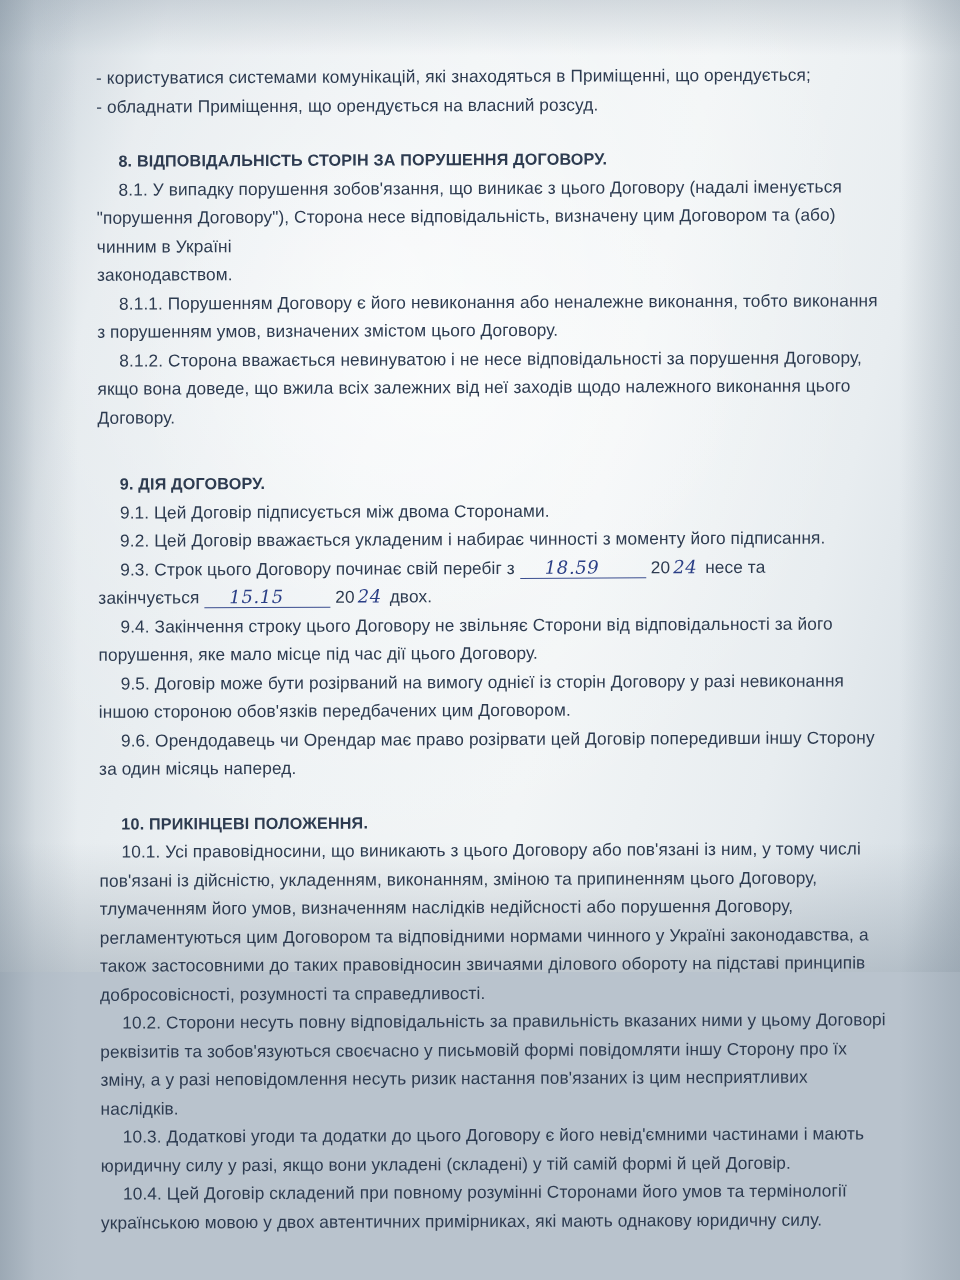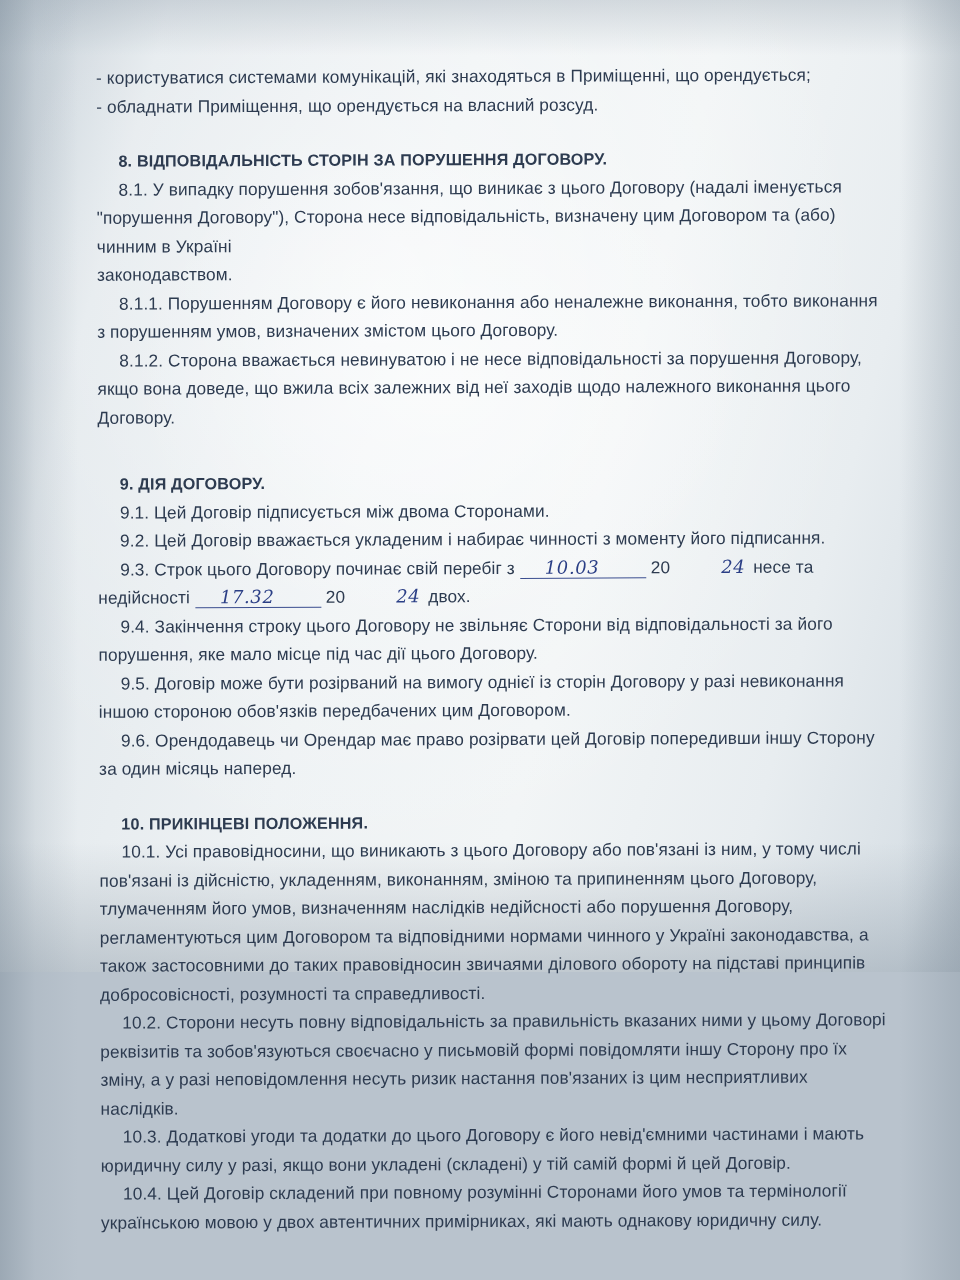--- a/index.html
+++ b/index.html
@@ -104,21 +104,20 @@
   .hand-line {
     border-bottom: 1.4px solid #3a4d8f;
     display: inline-block;
     min-width: 120px;
     text-align: left;
     line-height: 20px;
   }
   .hand-short {
     min-width: 34px;
     text-align: left;
-    margin-left: 48px;
   }
 
   
   .skew-wrap {
     transform: rotate(-0.25deg);
     transform-origin: 50% 0%;
   }
 </style>
 </head>
 <body>
@@ -144,26 +143,26 @@
     <p class="para">8.1.2. Сторона вважається невинуватою і не несе відповідальності за порушення Договору, якщо вона доведе, що вжила всіх залежних від неї заходів щодо належного виконання цього Договору.</p>
 
     <div class="gap-lg"></div>
 
     <p class="heading">9. ДІЯ ДОГОВОРУ.</p>
     <p class="para">9.1. Цей Договір підписується між двома Сторонами.</p>
     <p class="para">9.2. Цей Договір вважається укладеним і набирає чинності з моменту його підписання.</p>
 
     <p class="para">
       <span>9.3. Строк цього Договору починає свій перебіг з</span>
-      <span class="hand hand-line">10.03</span>
+      <span class="hand hand-line">18.59</span>
       <span>20</span><span class="hand hand-short">24</span>
       <span>несе та</span>
       <br>
-      <span>недійсності</span>
-      <span class="hand hand-line">17.32</span>
+      <span>закінчується</span>
+      <span class="hand hand-line">15.15</span>
       <span>20</span><span class="hand hand-short">24</span>
       <span>двох.</span>
     </p>
 
     <p class="para">9.4. Закінчення строку цього Договору не звільняє Сторони від відповідальності за його порушення, яке мало місце під час дії цього Договору.</p>
     <p class="para">9.5. Договір може бути розірваний на вимогу однієї із сторін Договору у разі невиконання іншою стороною обов'язків передбачених цим Договором.</p>
     <p class="para">9.6. Орендодавець чи Орендар має право розірвати цей Договір попередивши іншу Сторону за один місяць наперед.</p>
 
     <div class="gap-md"></div>
 

